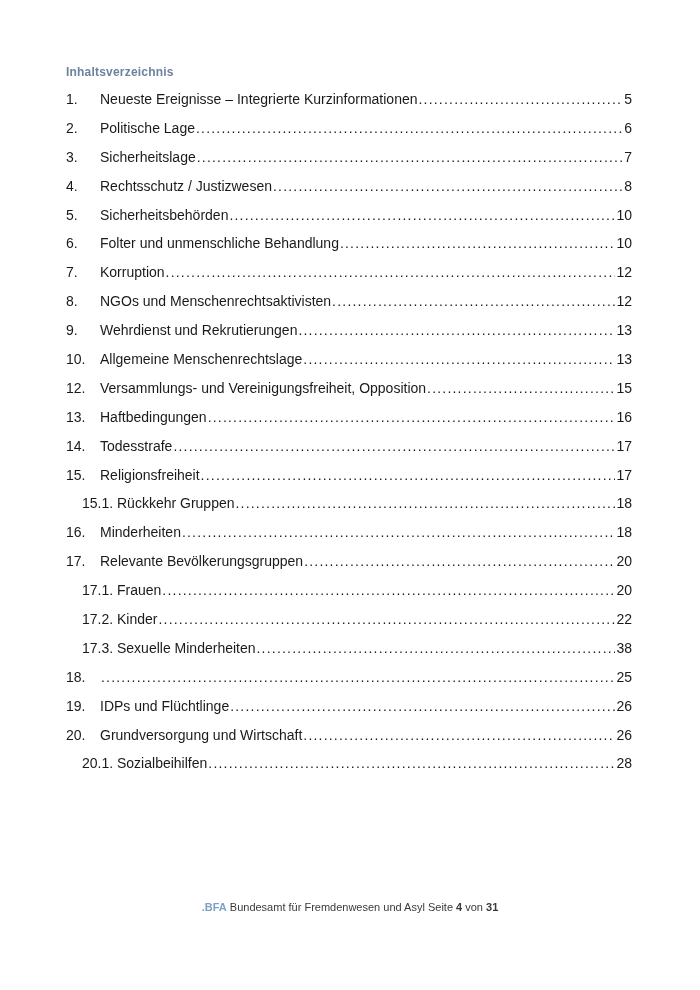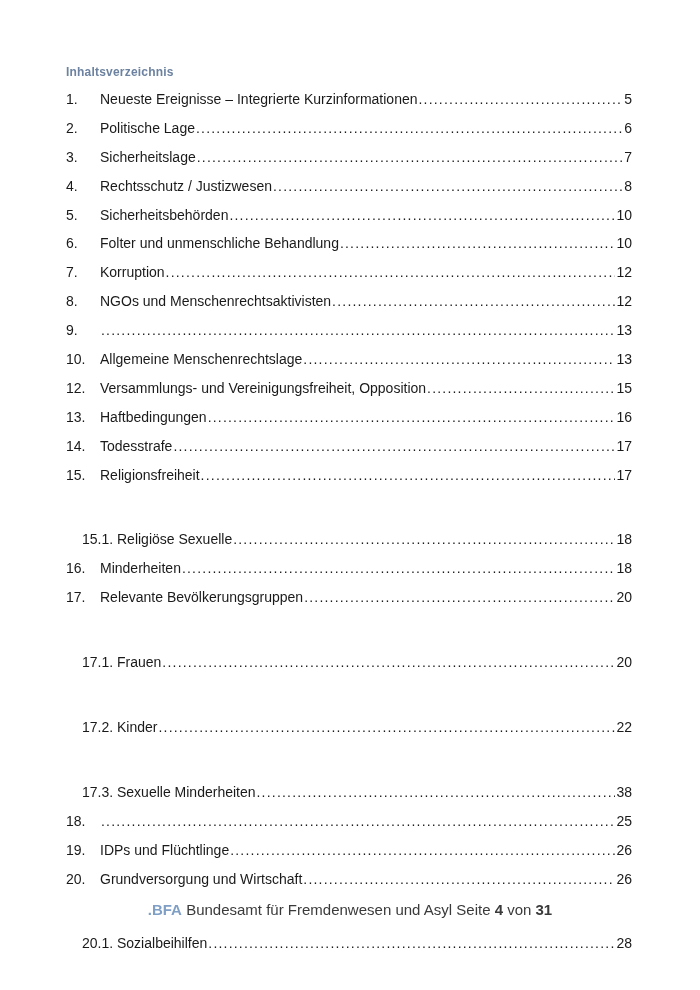--- a/index.html
+++ b/index.html
@@ -39,21 +39,21 @@
     align-items:baseline;
     height:28.9px;
     line-height:28.9px;
     font-size:14px;
     white-space:nowrap;
   }
   .toc-row .num{
     flex:none;
   }
   .toc-row.level1 .num{ width:34px; }
-  .toc-row.level2{ padding-left:16px;margin-top:36px; }
+  .toc-row.level2{ padding-left:16px; }
   .toc-row.level2 .num{ width:35px; }
   .toc-row .label{
     flex:none;
   }
   .toc-row .dots{
     flex:1 1 auto;
     overflow:hidden;
     margin:0 1px;
     min-width:0;
   }
@@ -65,21 +65,21 @@
   }
   .toc-row .pagenum{
     flex:none;
     text-align:right;
   }
   .footer{
     position:absolute;
     top:901px; left:0;
     width:100%;
     text-align:center;
-    font-size:15px;
+    font-size:11px;
     color:var(--footer-color);
   }
   .footer .bfa{
     color:var(--logo-blue);
     font-weight:bold;
   }
   .footer .b{ font-weight:bold; }
 </style>
 </head>
 <body>
@@ -132,20 +132,21 @@
       <span class="pagenum">12</span>
     </div>
       <div class="toc-row level1">
       <span class="num">8.</span>
       <span class="label">NGOs und Menschenrechtsaktivisten</span>
       <span class="dots"></span>
       <span class="pagenum">12</span>
     </div>
       <div class="toc-row level1">
       <span class="num">9.</span>
+      <span class="label">Wehrdienst und Rekrutierungen</span>
       <span class="dots"></span>
       <span class="pagenum">13</span>
     </div>
       <div class="toc-row level1">
       <span class="num">10.</span>
       <span class="label">Allgemeine Menschenrechtslage</span>
       <span class="dots"></span>
       <span class="pagenum">13</span>
     </div>
       <div class="toc-row level1">
@@ -167,21 +168,21 @@
       <span class="pagenum">17</span>
     </div>
       <div class="toc-row level1">
       <span class="num">15.</span>
       <span class="label">Religionsfreiheit</span>
       <span class="dots"></span>
       <span class="pagenum">17</span>
     </div>
       <div class="toc-row level2">
       <span class="num">15.1.</span>
-      <span class="label">Religiöse Sexuelle</span>
+      <span class="label">Rückkehr Gruppen</span>
       <span class="dots"></span>
       <span class="pagenum">18</span>
     </div>
       <div class="toc-row level1">
       <span class="num">16.</span>
       <span class="label">Minderheiten</span>
       <span class="dots"></span>
       <span class="pagenum">18</span>
     </div>
       <div class="toc-row level1">

